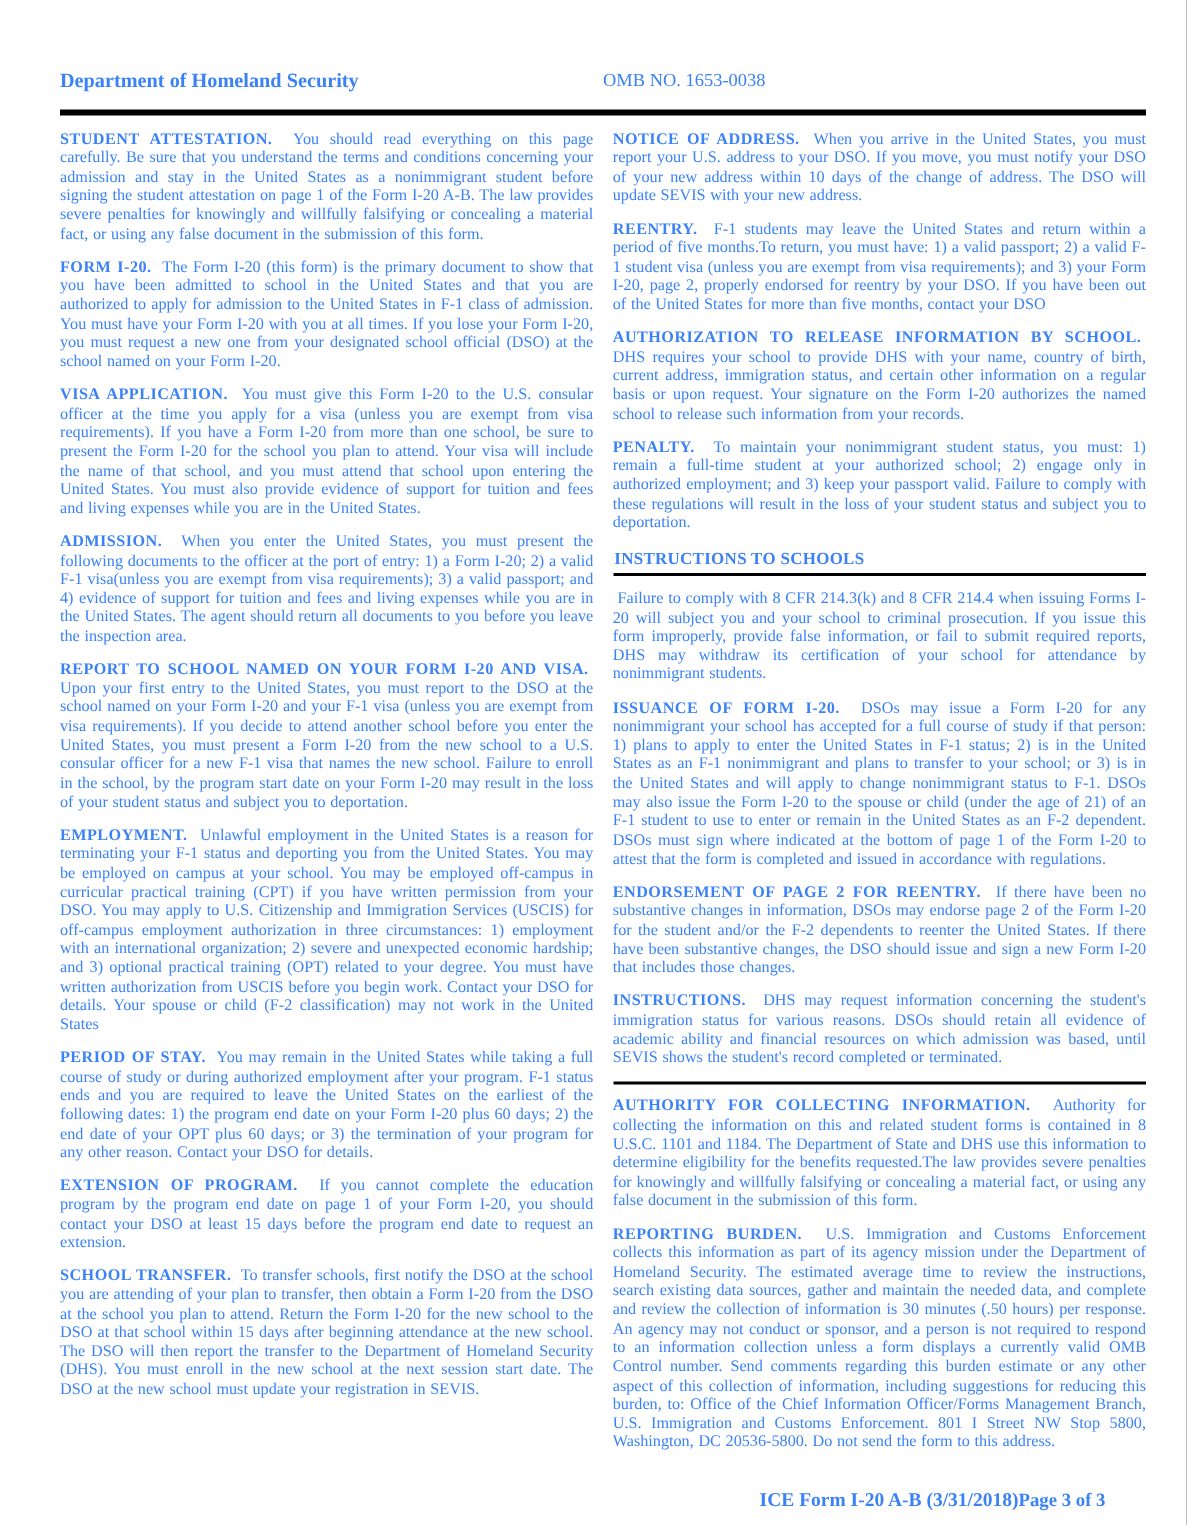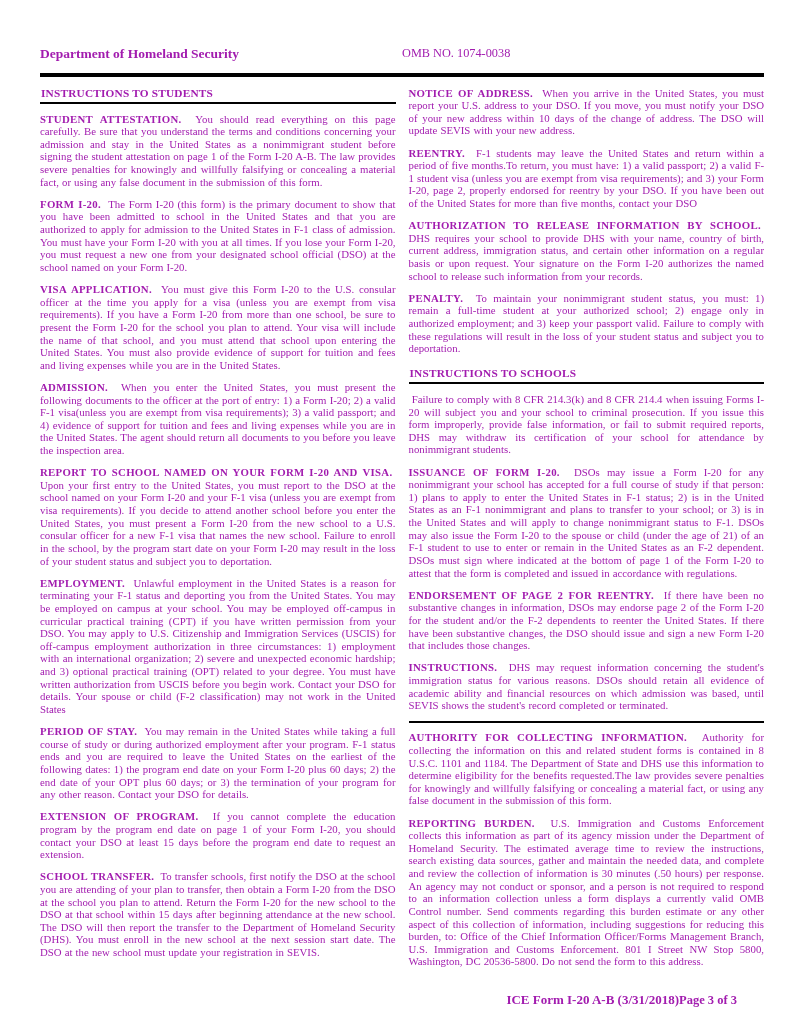--- a/index.html
+++ b/index.html
@@ -1,21 +1,21 @@
 <!DOCTYPE html>
 <html><head>
 <meta charset="utf-8">
 <style>
   html,body{margin:0;padding:0;background:#888;}
   .page{
     position:relative;
     width:791px;height:1024px;
     background:#ffffff;
     font-family:"Liberation Serif", serif;
-    color:#a21caf;
+    color:#3b82f6;
     box-sizing:border-box;
     overflow:hidden;
   }
   .inner{position:absolute;left:40px;right:27px;top:0;bottom:0;}
   
   .hdr{display:flex;justify-content:space-between;margin-top:44px;}
   .hdr-left .agency{font-weight:bold;font-size:13.5px;line-height:1.45;}
   .hdr-left .agency-sub{font-size:13px;line-height:1.45;}
   .hdr-right{width:362px;}
   .hdr-right .form-title{font-size:12.8px;line-height:1.45;}
@@ -51,30 +51,29 @@
 <body>
 
 <div class="page">
   <div class="inner">
 
     <div class="hdr">
       <div class="hdr-left">
         <div class="agency">Department of Homeland Security</div>
       </div>
       <div class="hdr-right">
-        <div class="omb">OMB NO.  1074-0038</div>
+        <div class="omb">OMB NO.  1653-0038</div>
       </div>
     </div>
 
     <hr class="hdr-rule">
 
     <div class="cols">
 
       <div class="col">
-        <div class="sec-head">INSTRUCTIONS TO STUDENTS</div>
         <div>
             <p class="para"><b>STUDENT ATTESTATION.</b>&nbsp; You should read everything on this page carefully. Be sure that you understand the terms and conditions concerning your admission and stay in the United States as a nonimmigrant student before signing the student attestation on page 1 of the Form I-20 A-B. The law provides severe penalties for knowingly and willfully falsifying or concealing a material fact, or using any false document in the submission of this form.</p>
             <p class="para"><b>FORM I-20.</b>&nbsp; The Form I-20 (this form) is the primary document to show that you have been admitted to school in the United States and that you are authorized to apply for admission to the United States in F-1 class of admission. You must have your Form I-20 with you at all times. If you lose your Form I-20, you must request a new one from your designated school official (DSO) at the school named on your Form I-20.</p>
             <p class="para"><b>VISA APPLICATION.</b>&nbsp; You must give this Form I-20 to the U.S. consular officer at the time you apply for a visa (unless you are exempt from visa requirements). If you have a Form I-20 from more than one school, be sure to present the Form I-20 for the school you plan to attend. Your visa will include the name of that school, and you must attend that school upon entering the United States. You must also provide evidence of support for tuition and fees and living expenses while you are in the United States.</p>
             <p class="para"><b>ADMISSION.</b>&nbsp; When you enter the United States, you must present the following documents to the officer at the port of entry: 1) a Form I-20; 2) a valid F-1 visa(unless you are exempt from visa requirements); 3) a valid passport; and 4) evidence of support for tuition and fees and living expenses while you are in the United States. The agent should return all documents to you before you leave the inspection area.</p>
             <p class="para"><b>REPORT TO SCHOOL NAMED ON YOUR FORM I-20 AND VISA.</b>&nbsp; Upon your first entry to the United States, you must report to the DSO at the school named on your Form I-20 and your F-1 visa (unless you are exempt from visa requirements). If you decide to attend another school before you enter the United States, you must present a Form I-20 from the new school to a U.S. consular officer for a new F-1 visa that names the new school. Failure to enroll in the school, by the program start date on your Form I-20 may result in the loss of your student status and subject you to deportation.</p>
             <p class="para"><b>EMPLOYMENT.</b>&nbsp; Unlawful employment in the United States is a reason for terminating your F-1 status and deporting you from the United States. You may be employed on campus at your school. You may be employed off-campus in curricular practical training (CPT) if you have written permission from your DSO. You may apply to U.S. Citizenship and Immigration Services (USCIS) for off-campus employment authorization in three circumstances: 1) employment with an international organization; 2) severe and unexpected economic hardship; and 3) optional practical training (OPT) related to your degree. You must have written authorization from USCIS before you begin work. Contact your DSO for details. Your spouse or child (F-2 classification) may not work in the United States</p>
             <p class="para"><b>PERIOD OF STAY.</b>&nbsp; You may remain in the United States while taking a full course of study or during authorized employment after your program. F-1 status ends and you are required to leave the United States on the earliest of the following dates: 1) the program end date on your Form I-20 plus 60 days; 2) the end date of your OPT plus 60 days; or 3) the termination of your program for any other reason. Contact your DSO for details.</p>
             <p class="para"><b>EXTENSION OF PROGRAM.</b>&nbsp; If you cannot complete the education program by the program end date on page 1 of your Form I-20, you should contact your DSO at least 15 days before the program end date to request an extension.</p>
             <p class="para"><b>SCHOOL TRANSFER.</b>&nbsp; To transfer schools, first notify the DSO at the school you are attending of your plan to transfer, then obtain a Form I-20 from the DSO at the school you plan to attend. Return the Form I-20 for the new school to the DSO at that school within 15 days after beginning attendance at the new school. The DSO will then report the transfer to the Department of Homeland Security (DHS). You must enroll in the new school at the next session start date. The DSO at the new school must update your registration in SEVIS.</p>

